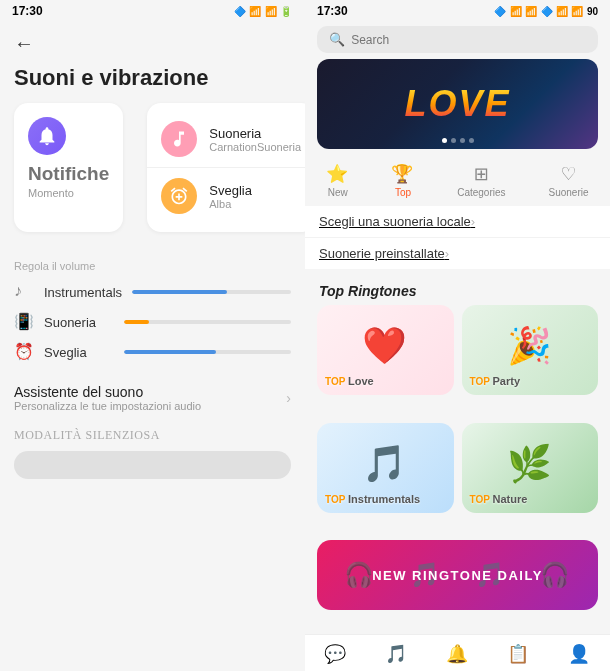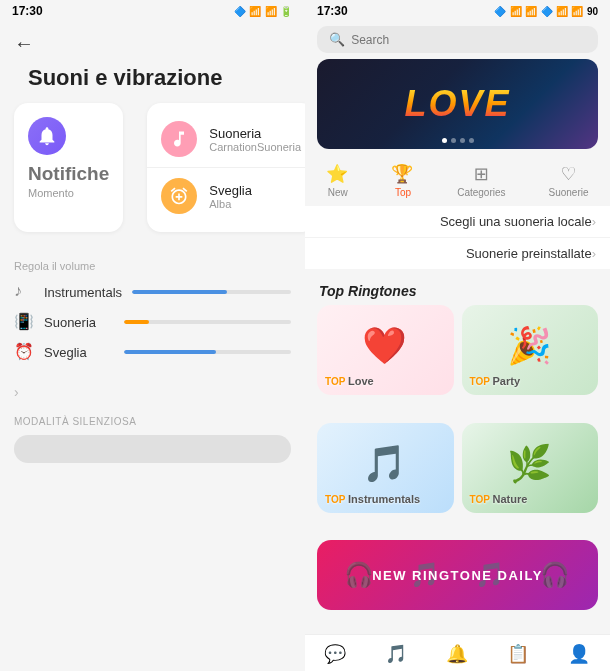--- a/index.html
+++ b/index.html
@@ -41,21 +41,21 @@
       padding: 8px 14px;
       background: #f5f5f5;
     }
     .back-arrow {
       font-size: 20px;
       color: #333;
       cursor: pointer;
     }
 
     .page-title-section {
-      padding: 4px 28px 12px;
+      padding: 4px 14px 12px;
     }
 
     .notification-cards {
       display: flex;
       gap: 10px;
       padding: 0 14px 14px;
     }
 
     .notif-card {
       flex: 1;
@@ -146,21 +146,21 @@
       cursor: pointer;
     }
     .assistant-text { flex: 1; }
     .assistant-title { font-size: 14px; color: #222; font-weight: 500; }
     .assistant-sub { font-size: 11px; color: #999; }
     .chevron-right { font-size: 14px; color: #bbb; }
 
     .modalita-section {
       padding: 4px 14px 0;
     }
-    .modalita-label { font-size: 10px; color: #aaa; font-weight: 500; text-transform: uppercase; letter-spacing: 0.5px; }
+    .modalita-label { font-size: 12px; color: #aaa; font-weight: 500; text-transform: uppercase; letter-spacing: 0.5px; font-family: Liberation Serif, serif; }
     .modalita-bar {
       margin-top: 8px;
       height: 28px;
       background: #e0e0e0;
       border-radius: 14px;
     }
 
     
     .right-panel {
       width: 305px;
@@ -242,24 +242,25 @@
       padding: 2px 8px;
     }
     .nav-tab-icon { font-size: 18px; color: #888; }
     .nav-tab-icon.active-icon { color: #ff5722; }
     .nav-tab-label { font-size: 10px; color: #888; }
     .nav-tab-label.active-label { color: #ff5722; }
 
     .menu-row {
       display: flex;
       align-items: center;
-      justify-content: flex-end;
+      justify-content: flex-start;
       padding: 8px 14px;
       background: #fff;
       cursor: pointer;
+      text-decoration: underline;
     }
     .menu-row + .menu-row { border-top: 1px solid #f2f2f2; }
     .menu-row-label { font-size: 13px; color: #333; }
     .menu-chevron { font-size: 13px; color: #bbb; }
 
     .section-title {
       padding: 10px 14px 6px;
       font-size: 14px;
       font-weight: 700;
       color: #222;
@@ -463,20 +464,24 @@
       <span class="volume-row-label">Sveglia</span>
       <div class="volume-slider-wrap">
         <div class="volume-slider">
             <div class="volume-fill fill-blue2"></div>
           </div>
       </div>
     </div>
   </div>
 
   <div class="assistant-row">
+    <div class="assistant-text">
+      <div class="assistant-title">Assistente del suono</div>
+      <div class="assistant-sub">Personalizza le tue impostazioni audio</div>
+    </div>
     <span class="chevron-right">›</span>
   </div>
 
   <div class="modalita-section">
     <div class="modalita-label">MODALITÀ SILENZIOSA</div>
     <div class="modalita-bar"></div>
   </div>
 </div>
 
 <div class="right-panel">

